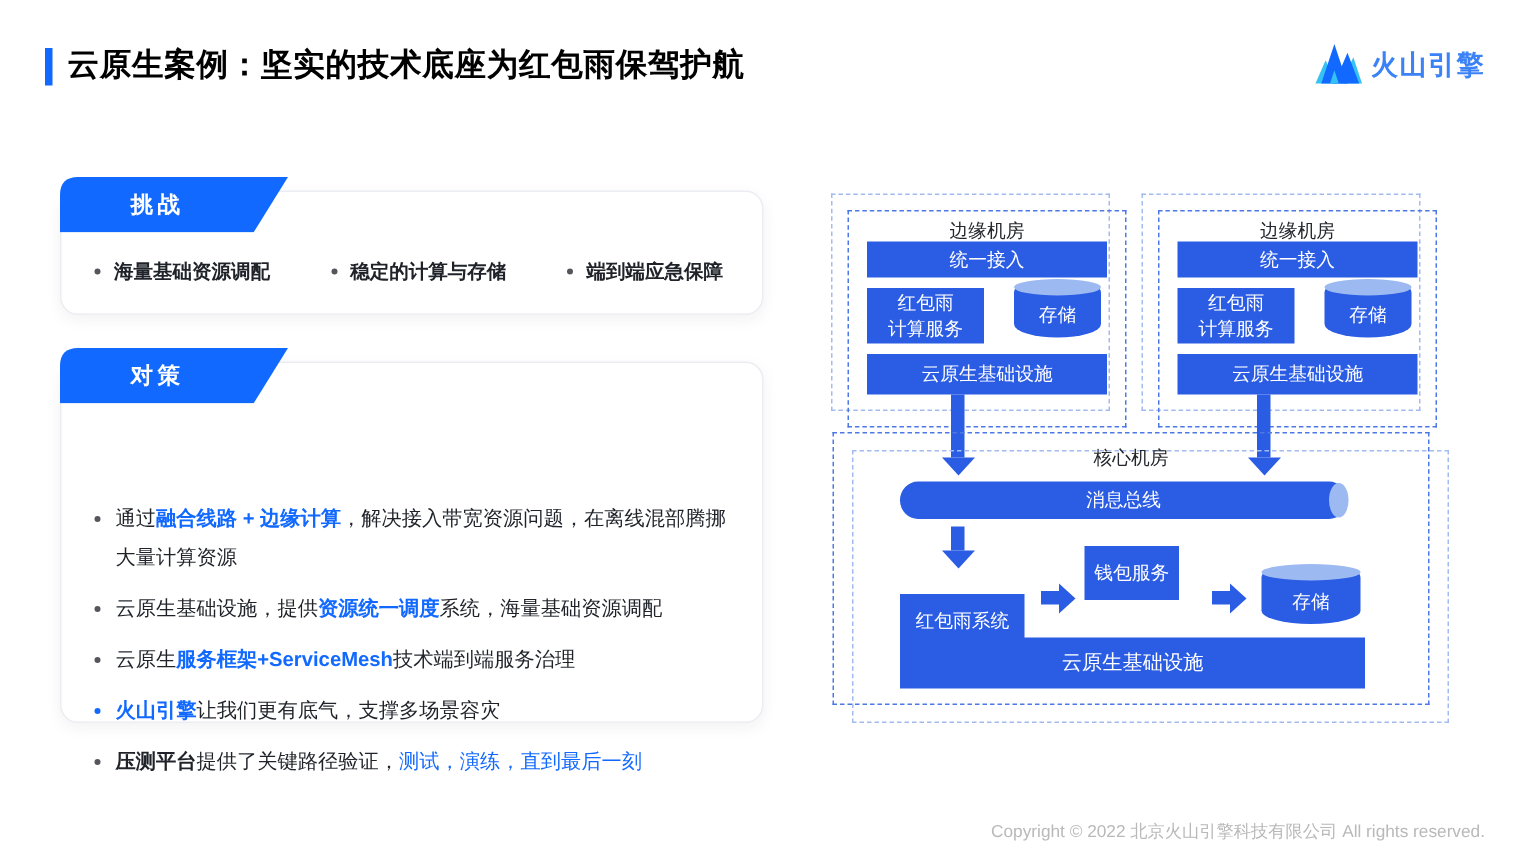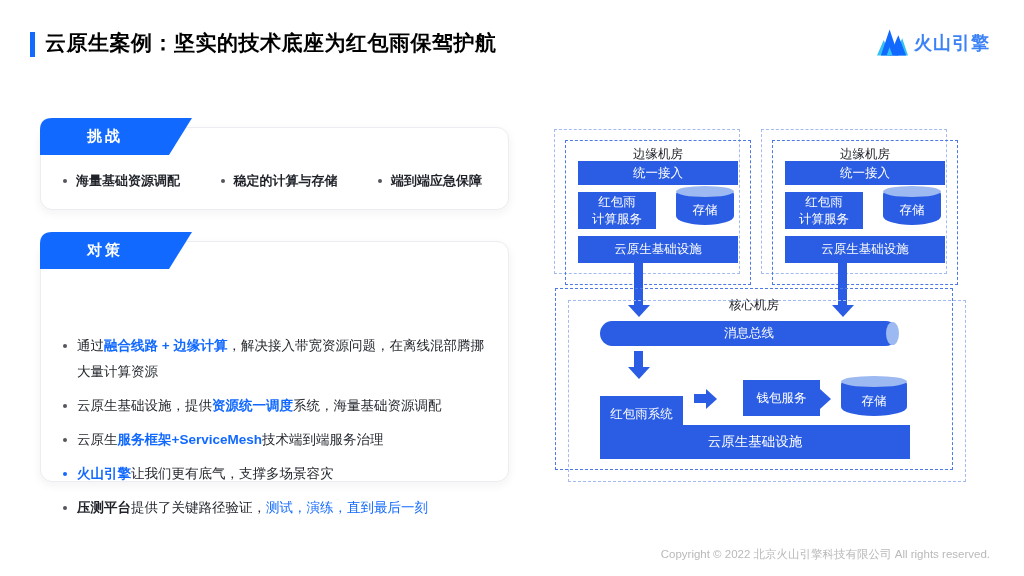--- a/index.html
+++ b/index.html
@@ -157,20 +157,20 @@
   <div class="v-arrow" style="left:634px;top:263px;height:42px;"></div>
   <div class="v-arrow" style="left:838px;top:263px;height:42px;"></div>
 
   <div class="dash dash-light" style="left:568px;top:300px;width:398px;height:182px;"></div>
   <div class="dash" style="left:555px;top:288px;width:398px;height:182px;"></div>
   <div class="room-label" style="left:555px;top:297px;width:398px;">核心机房</div>
   <div class="hcyl" style="left:600px;top:321px;width:298px;height:25px;">消息总线</div>
   <div class="v-arrow" style="left:634px;top:351px;height:16px;"></div>
   <div class="bbox" style="left:600px;top:396px;width:83px;height:36px;">红包雨系统</div>
   <div class="h-arrow" style="left:694px;top:394px;width:12px;"></div>
-  <div class="bbox" style="left:723px;top:380px;width:77px;height:36px;margin-left:20px;">钱包服务</div>
+  <div class="bbox" style="left:723px;top:364px;width:63px;height:36px;">钱包服务</div>
   <div class="h-arrow" style="left:808px;top:394px;width:12px;"></div>
   <div class="vcyl" style="left:841px;top:381px;width:66px;height:35px;">存储</div>
   <div class="bbox" style="left:600px;top:425px;width:310px;height:34px;font-size:13.5px;">云原生基础设施</div>
 
   <div class="copyright">Copyright © 2022 北京火山引擎科技有限公司 All rights reserved.</div>
 
 </div>
 
 </body></html>

